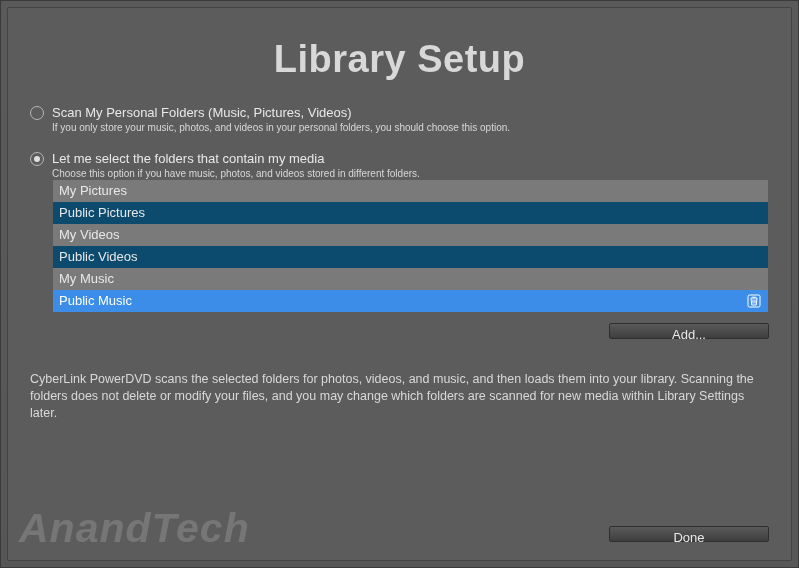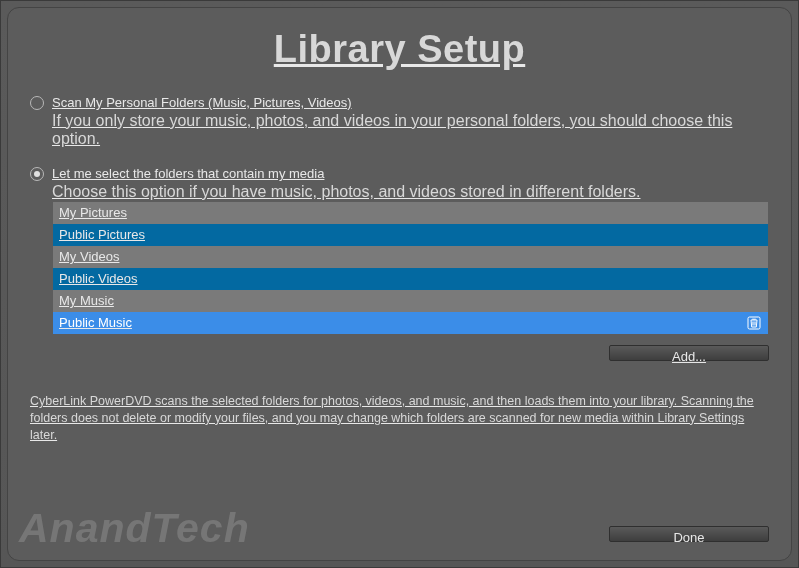--- a/index.html
+++ b/index.html
@@ -16,23 +16,22 @@
     position: absolute;
     inset: 0;
     border: 1px solid #3a3a3a;
     background: linear-gradient(#5a5a5a, #565656);
   }
   .inner {
     position: absolute;
     top: 6px; left: 6px; right: 6px; bottom: 6px;
     border: 1px solid #444;
     background: #5c5c5c;
-    border-radius: 12px;
-    padding: 18px 22px;
-    text-decoration: underline;
+    border-radius: 2px;
+    padding: 28px 22px;
   }
   .title {
     text-align: center;
     font-size: 38px;
     font-weight: 600;
     color: #d8d8d8;
     letter-spacing: 0.5px;
     margin-top: 2px;
     margin-bottom: 24px;
   }
@@ -57,21 +56,21 @@
     content: "";
     width: 6px; height: 6px;
     border-radius: 50%;
     background: #e0e0e0;
   }
   .option-label {
     font-size: 13px;
     color: #e8e8e8;
   }
   .option-desc {
-    font-size: 16px;
+    font-size: 10px;
     color: #d8d8d8;
     margin-left: 22px;
     margin-top: 2px;
   }
   .folder-list {
     margin-left: 22px;
     margin-top: 0;
     border: 1px solid transparent;
   }
   .folder-item {
@@ -79,21 +78,21 @@
     line-height: 22px;
     padding: 0 6px;
     font-size: 13px;
     color: #e8e8e8;
     background: #7a7a7a;
     display: flex;
     align-items: center;
     justify-content: space-between;
   }
   .folder-item.alt {
-    background: #0369a1;
+    background: #0c4a6e;
   }
   .folder-item.selected {
     background: #3b8de8;
     color: #fff;
   }
   .trash-icon {
     width: 16px; height: 16px;
     display: inline-flex;
     align-items: center;
     justify-content: center;

